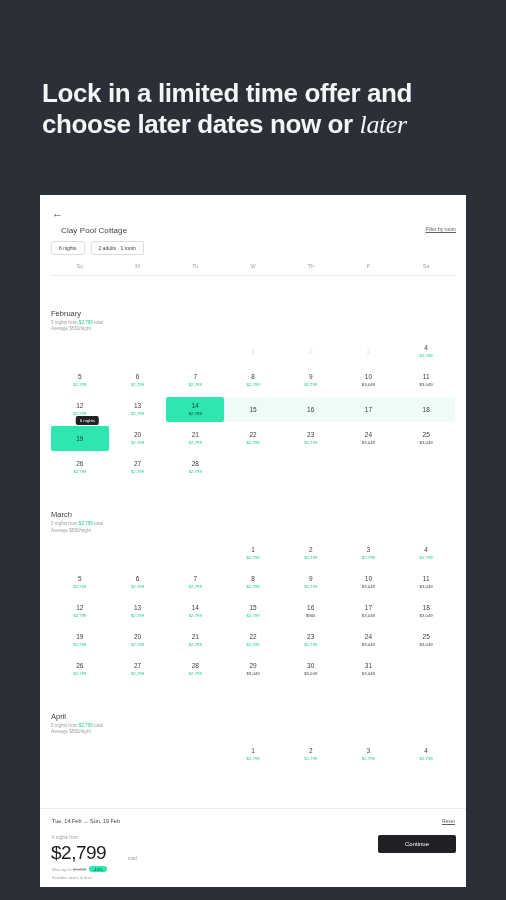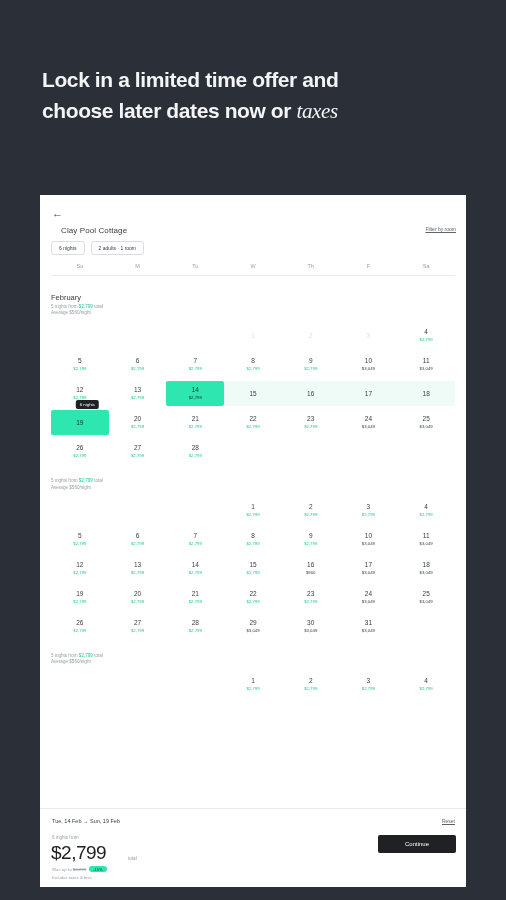--- a/index.html
+++ b/index.html
@@ -3,22 +3,22 @@
 <meta charset="utf-8">
 <style>
   html,body{margin:0;padding:0;}
   body{
     width:506px;height:900px;
     background:#2b3038;
     font-family:"Liberation Sans", sans-serif;
     overflow:hidden;
   }
   .headline{
-    position:absolute;left:42px;top:64px;width:420px;
-    color:#f4f5f6;font-size:21px;line-height:31px;font-weight:700;
+    position:absolute;left:42px;top:78px;width:420px;
+    color:#f4f5f6;font-size:26px;line-height:31px;font-weight:700;
     letter-spacing:-0.4px;
   }
   .headline .ital{font-family:"Liberation Serif", serif;font-style:italic;font-weight:400;}
 
   .card{
     position:absolute;left:40px;top:195px;width:426px;height:692px;
     background:#ffffff;overflow:hidden;
   }
   .back-row{position:absolute;left:12px;top:8px;width:20px;height:14px;}
   .back-arrow{font-size:11px;color:#3c4043;line-height:14px;}
@@ -40,21 +40,21 @@
 
   .weekhdr{
     position:absolute;left:11px;top:68px;width:404px;
     display:grid;grid-template-columns:repeat(7,1fr);
     border-bottom:0.7px solid #e8eaed;padding-bottom:6px;
   }
   .weekhdr span{font-size:5.5px;color:#9aa0a6;text-align:center;}
 
   .scroll{position:absolute;left:11px;top:84px;width:404px;}
 
-  .month{margin-top:14px;}
+  .month{margin-top:30px;}
   .month-name{font-size:7.5px;color:#3c4043;margin-bottom:2px;}
   .month-sub{font-size:4.6px;color:#9aa0a6;line-height:6.2px;}
   .month-sub .gp{color:#20c997;}
 
   .grid{
     display:grid;grid-template-columns:repeat(7,1fr);
     margin-top:7px;row-gap:4px;
   }
   .cell{
     height:25px;display:flex;flex-direction:column;
@@ -97,21 +97,21 @@
     background:#202124;color:#fff;border:none;border-radius:2px;
     font-size:6px;font-family:"Liberation Sans", sans-serif;cursor:pointer;
   }
 </style>
 </head>
 <body>
 
 <div class="headline">
   <div>Lock in a limited time offer and</div>
   <div>
-    <span>choose later dates now or </span><span class="ital">taxes</span>
+    <span>choose later dates now or </span><span class="ital">later</span>
   </div>
 </div>
 
 <div class="card">
 
   <div class="back-row">
     <span class="back-arrow">←</span>
   </div>
 
   <div class="hotel-name">Clay Pool Cottage</div>
@@ -241,20 +241,21 @@
             <div class="d">27</div>
             <div class="p">$2,799</div>
           </div>
           <div class="cell">
             <div class="d">28</div>
             <div class="p">$2,799</div>
           </div>
         </div>
       </div>
       <div class="month">
+        <div class="month-name">March</div>
         <div class="month-sub"><span>5 nights from </span><span class="gp">$2,799</span><span> total</span><div>Average $560/night</div></div>
         <div class="grid">
           <div class="cell empty"></div>
           <div class="cell empty"></div>
           <div class="cell empty"></div>
           <div class="cell">
             <div class="d">1</div>
             <div class="p">$2,799</div>
           </div>
           <div class="cell">
@@ -373,20 +374,21 @@
             <div class="d">30</div>
             <div class="p">$3,049</div>
           </div>
           <div class="cell hi">
             <div class="d">31</div>
             <div class="p">$3,049</div>
           </div>
         </div>
       </div>
       <div class="month">
+        <div class="month-name">April</div>
         <div class="month-sub"><span>5 nights from </span><span class="gp">$2,799</span><span> total</span><div>Average $560/night</div></div>
         <div class="grid">
           <div class="cell empty"></div>
           <div class="cell empty"></div>
           <div class="cell empty"></div>
           <div class="cell">
             <div class="d">1</div>
             <div class="p">$2,799</div>
           </div>
           <div class="cell">

